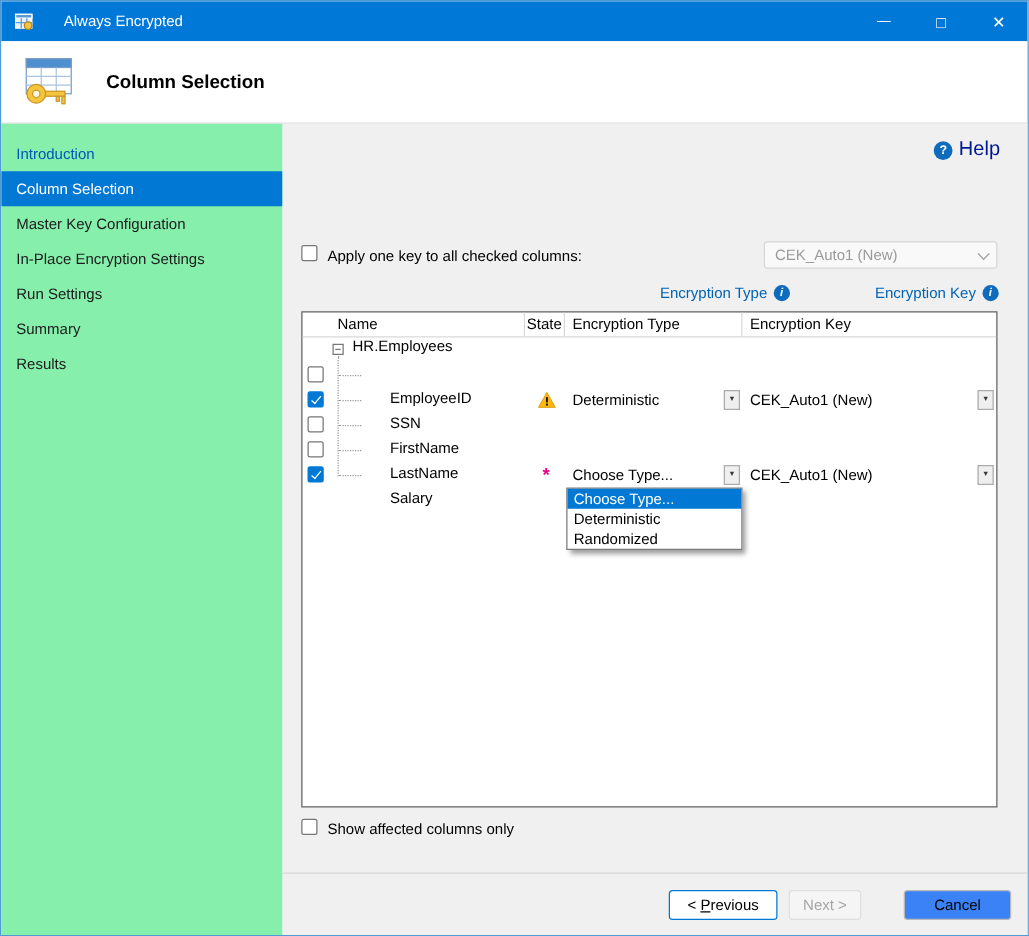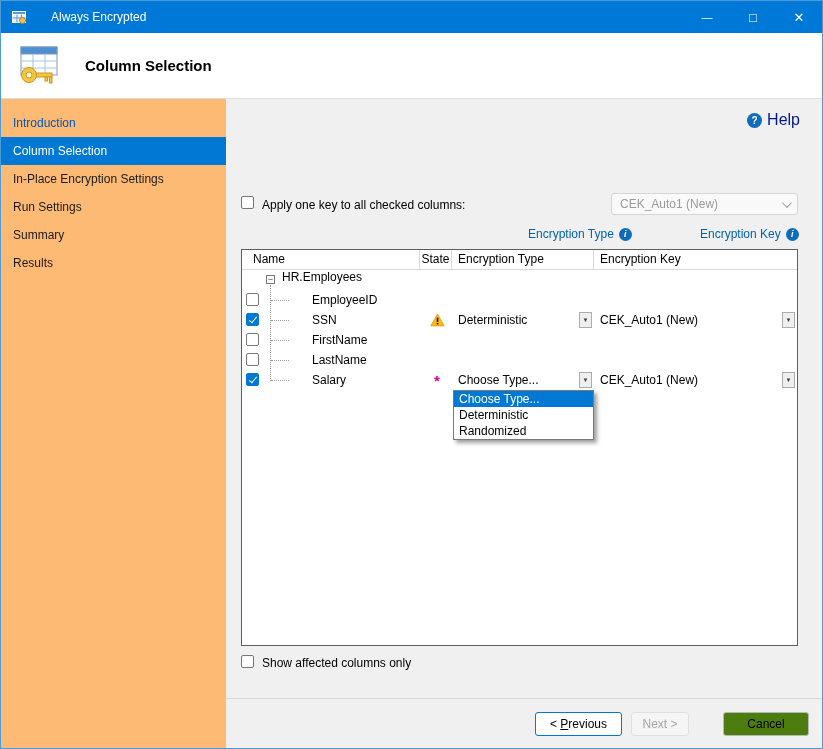--- a/index.html
+++ b/index.html
@@ -13,21 +13,21 @@
   .win-btns { display:flex; height:32px; }
   .win-btn { width:46px; height:32px; display:flex; align-items:center; justify-content:center; color:#ffffff; font-size:13px; cursor:default; }
   .win-btn.minimize { font-size:11px; }
 
   
   .header { position:absolute; left:0; top:32px; width:100%; height:66px; background:#ffffff; border-bottom:1px solid #DEDEDE; display:flex; align-items:center; }
   .header-icon { margin-left:14px; width:46px; height:44px; display:inline-flex; }
   .header h1 { font-size:15px; font-weight:bold; color:#000000; margin-left:24px; }
 
   
-  .sidebar { position:absolute; left:0; top:98px; width:225px; height:651px; background:#fdba74; padding-top:10px; }
+  .sidebar { position:absolute; left:0; top:98px; width:225px; height:651px; background:#86efac; padding-top:10px; }
   .side-item { height:28px; line-height:28px; padding-left:12px; font-size:12px; color:#1b1b1b; cursor:default; }
   .side-item.link { color:#0057B8; }
   .side-item.active { background:#0078D4; color:#ffffff; }
 
   
   .content { position:absolute; left:225px; top:98px; width:598px; height:651px; background:#F0F0F0; }
 
   .help { position:absolute; top:12px; right:24px; display:flex; align-items:center; gap:5px; cursor:default; }
   .help-icon { width:15px; height:15px; border-radius:50%; background:#0F6CBD; color:#fff; font-size:10px; font-weight:bold; display:flex; align-items:center; justify-content:center; }
   .help-label { font-size:16px; color:#00188F; }
@@ -46,31 +46,31 @@
 
   .col-link { position:absolute; display:flex; align-items:center; gap:5px; font-size:12px; color:#0063B1; cursor:default; }
   .link-type { left:302px; top:128px; }
   .link-key { left:474px; top:128px; }
   .info-icon { width:13px; height:13px; border-radius:50%; background:#0F6CBD; color:#fff; font-size:9px; font-weight:bold; font-style:italic; display:flex; align-items:center; justify-content:center; }
 
   
   .grid { position:absolute; left:15px; top:150px; width:557px; height:397px; background:#ffffff; border:1px solid #5E5E5E; }
   .grid-header { display:flex; height:20px; border-bottom:1px solid #D9D9D9; font-size:12px; color:#000; }
   .grid-header > div { line-height:19px; }
-  .h-name { width:178px; padding-left:11px; border-right:1px solid #D9D9D9; }
+  .h-name { width:178px; padding-left:28px; border-right:1px solid #D9D9D9; }
   .h-state { width:32px; text-align:center; border-right:1px solid #D9D9D9; overflow:hidden; }
   .h-type { width:142px; padding-left:6px; border-right:1px solid #D9D9D9; }
   .h-key { flex:1; padding-left:6px; }
 
   .g-rows { position:relative; }
   .g-row { position:relative; height:20px; font-size:12px; color:#000; }
   .g-row .cb { left:4px; top:3px; }
   .expander { position:absolute; left:24px; top:5px; width:9px; height:9px; border:1px solid #787878; background:#fff; font-size:9px; line-height:6px; text-align:center; color:#333; }
   .g-group-name { position:absolute; left:40px; top:0; }
-  .g-name { position:absolute; left:70px; top:3px; }
+  .g-name { position:absolute; left:70px; top:21px; }
   .tree { position:absolute; left:0; top:0; width:178px; height:140px; pointer-events:none; }
   .tl-v { position:absolute; left:28px; top:15px; height:96px; border-left:1px dotted #9a9a9a; }
   .tl-h { position:absolute; left:29px; width:18px; border-top:1px dotted #9a9a9a; }
 
   .state-icon { position:absolute; left:188px; top:3px; width:15px; height:14px; }
   .req-star { position:absolute; left:192px; top:3px; color:#E3008C; font-size:15px; font-weight:bold; line-height:15px; }
 
   .combo { position:absolute; top:1px; height:18px; display:flex; align-items:center; }
   .combo-type { left:210px; width:141px; }
   .combo-key { left:352px; width:202px; }
@@ -83,21 +83,21 @@
 
   .cb-affected { left:15px; top:556px; }
   .affected-label { position:absolute; left:36px; top:557px; font-size:12px; color:#000; }
 
   
   .footer-sep { position:absolute; left:0; top:599px; width:598px; border-top:1px solid #D8D8D8; }
   .btn { position:absolute; top:613px; height:24px; font-size:12px; font-family:"Liberation Sans", sans-serif; border-radius:3px; cursor:default; }
   .btn-prev { left:309px; width:87px; background:#ffffff; border:1px solid #0078D4; color:#000; }
   .btn-prev .u { text-decoration:underline; }
   .btn-next { left:405px; width:58px; background:#F5F5F5; border:1px solid #DFDFDF; color:#A5A5A5; }
-  .btn-cancel { left:497px; width:86px; background:#4d7c0f; border:1px solid #B8B8B8; color:#000; }
+  .btn-cancel { left:497px; width:86px; background:#3b82f6; border:1px solid #B8B8B8; color:#000; }
 </style>
 </head>
 <body>
 
 <div class="window">
 
   <div class="titlebar">
     <span class="app-icon">
       <svg width="16" height="16" viewBox="0 0 16 16">
         <rect x="1.5" y="2.5" width="13" height="11" fill="#E8F0FE" stroke="#ffffff"></rect>
@@ -131,20 +131,21 @@
         <circle cx="14" cy="31" r="7.5" fill="#F5C63C" stroke="#C9972B"></circle>
         <circle cx="14" cy="31" r="3" fill="#FFF8E0" stroke="#C9972B"></circle>
       </svg>
     </span>
     <h1>Column Selection</h1>
   </div>
 
   <div class="sidebar">
     <div class="side-item link">Introduction</div>
     <div class="side-item active">Column Selection</div>
+    <div class="side-item">Master Key Configuration</div>
     <div class="side-item">In-Place Encryption Settings</div>
     <div class="side-item">Run Settings</div>
     <div class="side-item">Summary</div>
     <div class="side-item">Results</div>
   </div>
 
   <div class="content">
 
     <div class="help">
       <span class="help-icon">?</span>

